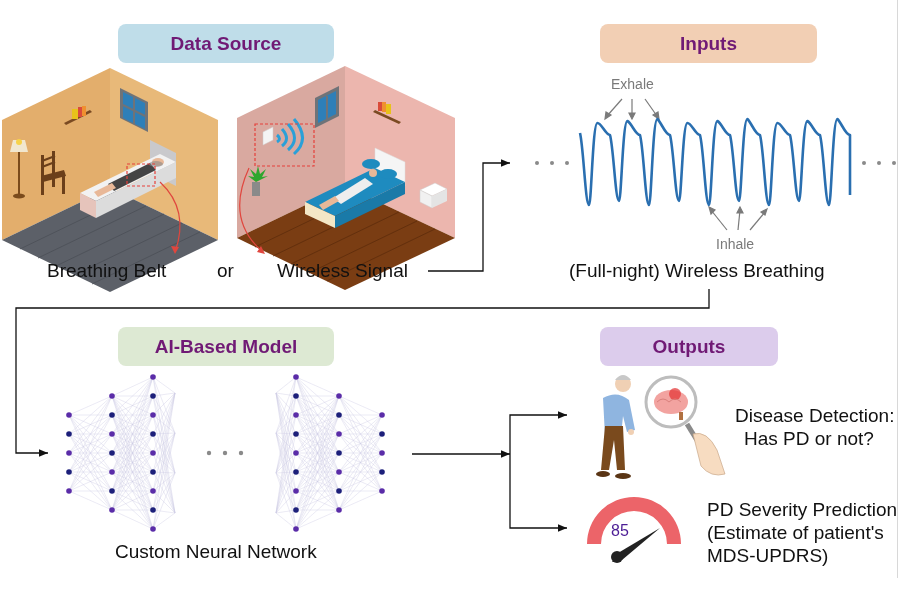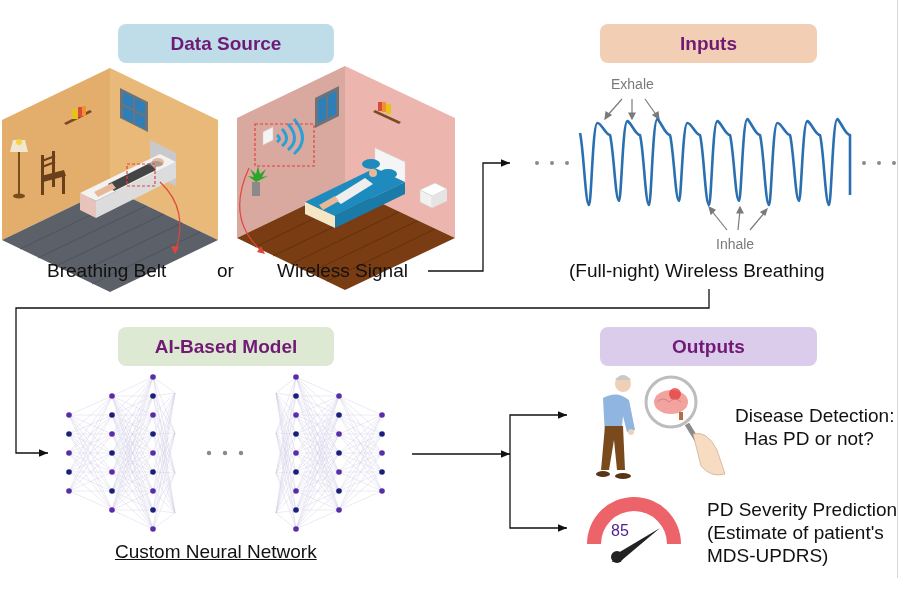--- a/index.html
+++ b/index.html
@@ -16,21 +16,21 @@
 
 <div class="pill" style="left:118px;top:24px;width:216px;height:39px;background:#bfdde9;">
   <span>Data Source</span>
 </div>
 <div class="pill" style="left:600px;top:24px;width:217px;height:39px;background:#f2cfb4;">
   <span>Inputs</span>
 </div>
 <div class="pill" style="left:118px;top:327px;width:216px;height:39px;background:#dde9d3;">
   <span>AI-Based Model</span>
 </div>
-<div class="pill" style="left:600px;top:327px;width:217px;height:39px;background:#dcccec;">
+<div class="pill" style="left:600px;top:327px;width:178px;height:39px;background:#dcccec;">
   <span>Outputs</span>
 </div>
 
 <svg style="left:0;top:60px;" width="230" height="200" viewBox="0 0 230 200">
 
   <polygon points="2,60 110,8 110,128 2,180" fill="#e3ae6c"></polygon>
 
   <polygon points="110,8 218,60 218,180 110,128" fill="#e8b979"></polygon>
 
   <polygon points="2,180 110,128 218,180 110,232" fill="#5c6068"></polygon>
@@ -518,21 +518,21 @@
     <circle cx="382" cy="472" r="2.8" fill="#1c1f7a"></circle>
     <circle cx="382" cy="491" r="2.8" fill="#5a2ca8"></circle>
   </svg>
 <svg style="left:0;top:0;" width="900" height="600">
   <g fill="#8a8a8a">
       <circle cx="209" cy="453" r="2.2"></circle>
       <circle cx="225" cy="453" r="2.2"></circle>
       <circle cx="241" cy="453" r="2.2"></circle>
     </g>
 </svg>
-<div class="label" style="left:115px;top:541px;text-decoration:underline;">Custom Neural Network</div>
+<div class="label" style="left:115px;top:541px;">Custom Neural Network</div>
 
 <svg style="left:575px;top:372px;" width="150" height="115" viewBox="0 0 150 115">
 
   <g>
     <circle cx="48" cy="12" r="8" fill="#f0d0b4"></circle>
     <path d="M40,8 q8,-10 16,0" fill="#c8c8c8"></path>
     <path d="M28,26 q14,-8 26,2 l6,30 l-8,2 l-4,-16 l-2,20 l-16,0 z" fill="#8fb5e0"></path>
     <path d="M30,54 l18,0 l2,44 l-8,0 l-3,-30 l-5,30 l-8,0 z" fill="#7a4a1d"></path>
     <ellipse cx="28" cy="102" rx="7" ry="3" fill="#5a3515"></ellipse>
     <ellipse cx="48" cy="104" rx="8" ry="3" fill="#5a3515"></ellipse>

